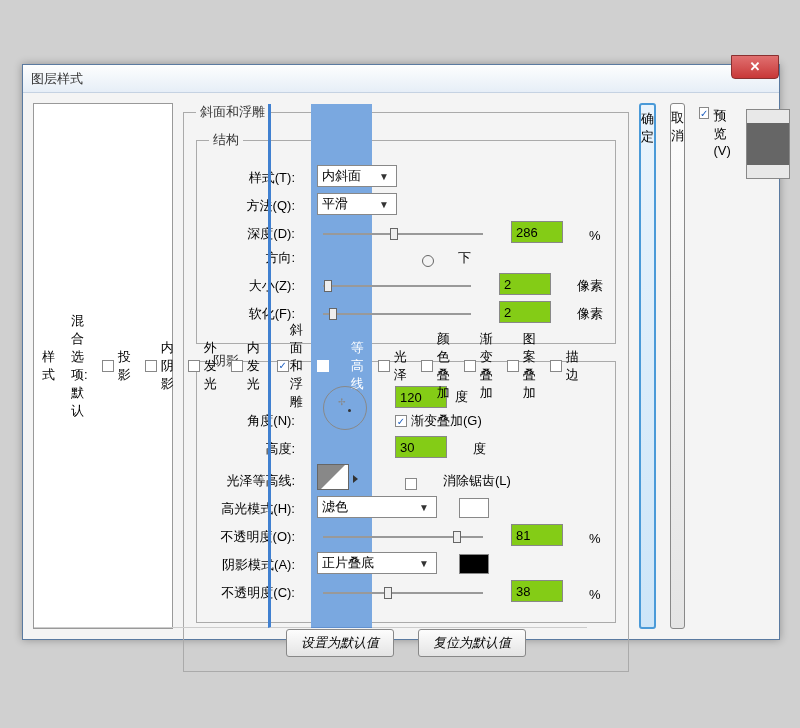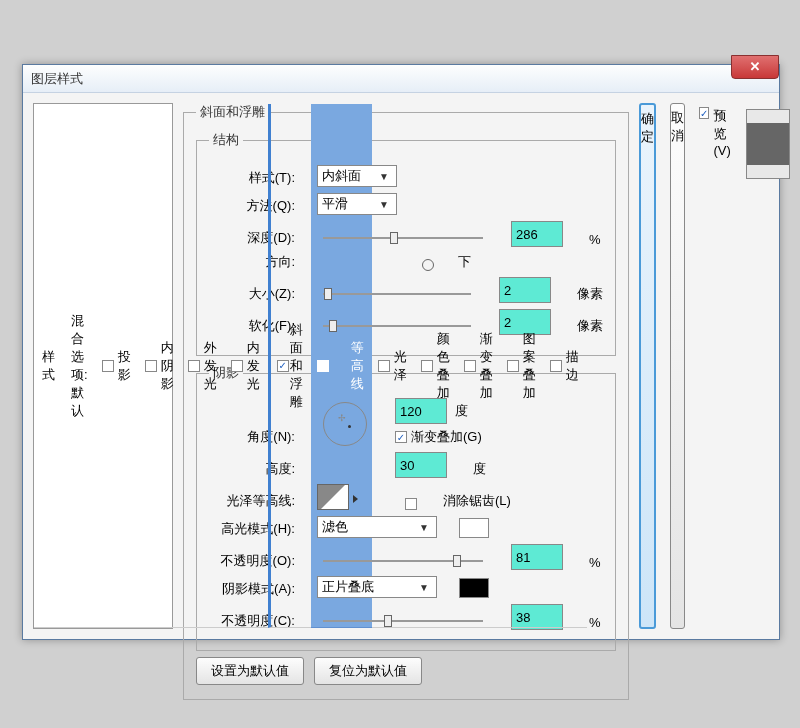--- a/index.html
+++ b/index.html
@@ -18,35 +18,35 @@
 .cb { position: absolute; left: 6px; width: 12px; height: 12px; border: 1px solid #888; background: #fff; display: inline-flex; align-items: center; justify-content: center; font-size: 10px; color: #333; }
 .cb.checked::after { content: "✓"; font-size: 10px; color: #2060c0; }
 .main { flex: 1; display: flex; gap: 10px; }
 .panels { flex: 1; display: flex; flex-direction: column; gap: 8px; }
 fieldset { border: 1px solid #aaa; padding: 10px 12px 14px 12px; margin: 0; }
 legend { padding: 0 4px; color: #333; }
 .row { display: flex; align-items: flex-end; margin: 6px 0; gap: 22px; }
 .lbl { width: 86px; text-align: right; white-space: nowrap; }
 .dd { border: 1px solid #888; background: #fff; height: 22px; display: flex; align-items: center; padding: 0 4px; position: relative; min-width: 80px; }
 .dd-arrow { width: 16px; text-align: center; font-size: 10px; color: #333; margin-left: auto; }
-.txt { border: 1px solid #888; background: #5eead4; height: 22px; width: 52px; padding: 12px 4px; display: flex; align-items: center; }
+.txt { border: 1px solid #888; background: #84cc16; height: 22px; width: 52px; padding: 0 4px; display: flex; align-items: center; }
 .unit { margin-left: 4px; }
 .slider { flex: 1; height: 18px; position: relative; margin: 0 6px; max-width: 160px; }
 .slider-track { position: absolute; top: 8px; left: 0; right: 0; height: 2px; background: #999; }
 .slider-thumb { position: absolute; top: 3px; width: 8px; height: 12px; background: #eee; border: 1px solid #666; }
 .radio { width: 12px; height: 12px; border: 1px solid #666; border-radius: 50%; display: inline-flex; align-items: center; justify-content: center; margin-right: 2px; }
 .radio.sel::after { content: ""; width: 6px; height: 6px; background: #2060c0; border-radius: 50%; }
 .angle-ctl { width: 44px; height: 44px; border: 1px solid #888; border-radius: 50%; position: relative; margin: 0 6px; }
 .angle-dot { position: absolute; width: 3px; height: 3px; background: #333; border-radius: 50%; top: 22px; left: 24px; }
 .angle-cross { position: absolute; font-size: 9px; color: #888; top: 10px; left: 14px; }
 .swatch { width: 30px; height: 20px; border: 1px solid #888; background: #fff; }
 .swatch.black { background: #000; }
 .gloss-thumb { width: 32px; height: 26px; border: 1px solid #666; background: linear-gradient(135deg, #888 0%, #888 49%, #fff 51%, #fff 100%); position: relative; }
 .gloss-thumb .tri { position: absolute; right: -10px; top: 10px; width: 0; height: 0; border-left: 5px solid #333; border-top: 4px solid transparent; border-bottom: 4px solid transparent; }
-.btn-row { display: flex; justify-content: flex-start; gap: 10px; margin-top: 6px; }
+.btn-row { display: flex; justify-content: center; gap: 24px; margin-top: 6px; font-style: italic; }
 .btn { border: 1px solid #888; background: linear-gradient(#fdfdfd, #e4e4e4); padding: 4px 14px; border-radius: 3px; cursor: pointer; }
 .right-col { width: 130px; display: flex; gap: 14px; }
 .rbtn { border: 1px solid #888; background: linear-gradient(#fdfdfd, #e4e4e4); padding: 5px 0; border-radius: 3px; text-align: center; cursor: pointer; }
 .rbtn.primary { border: 2px solid #4a9ad8; background: linear-gradient(#eaf4fc, #cde5f8); }
 .prev-check { display: flex; align-items: flex-start; justify-content: center; gap: 4px; margin-top: 4px; }
 .prev-check .cb { position: static; }
 .preview-box { width: 70px; height: 70px; border: 1px solid #888; background: #e8e8e8; margin: 6px auto 0; display: flex; align-items: center; justify-content: center; }
 .preview-inner { width: 42px; height: 42px; background: #666; }
 .dd-wide { min-width: 120px; }
 .chk-inline { width: 12px; height: 12px; border: 1px solid #888; background: #fff; display: inline-flex; align-items: center; justify-content: center; margin-right: 4px; }

